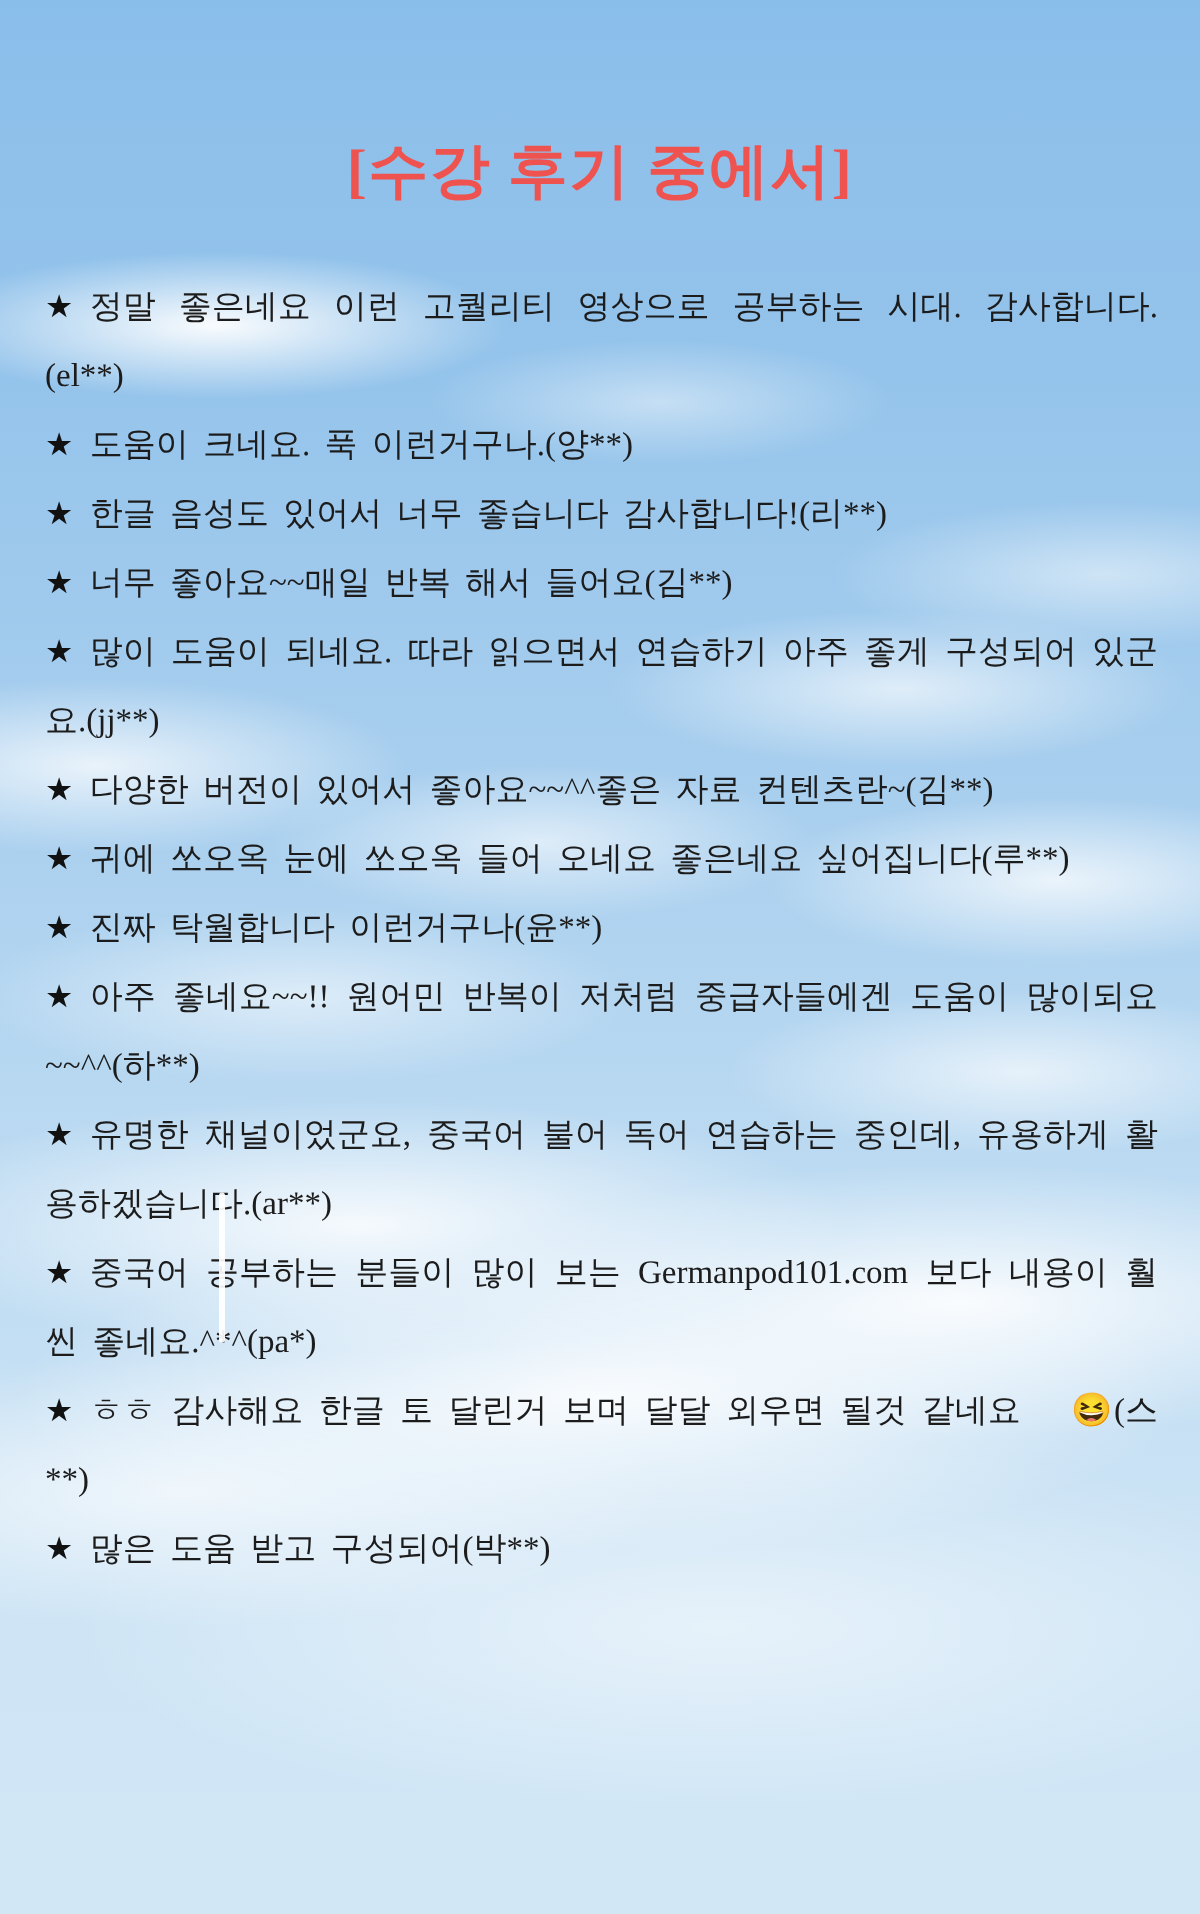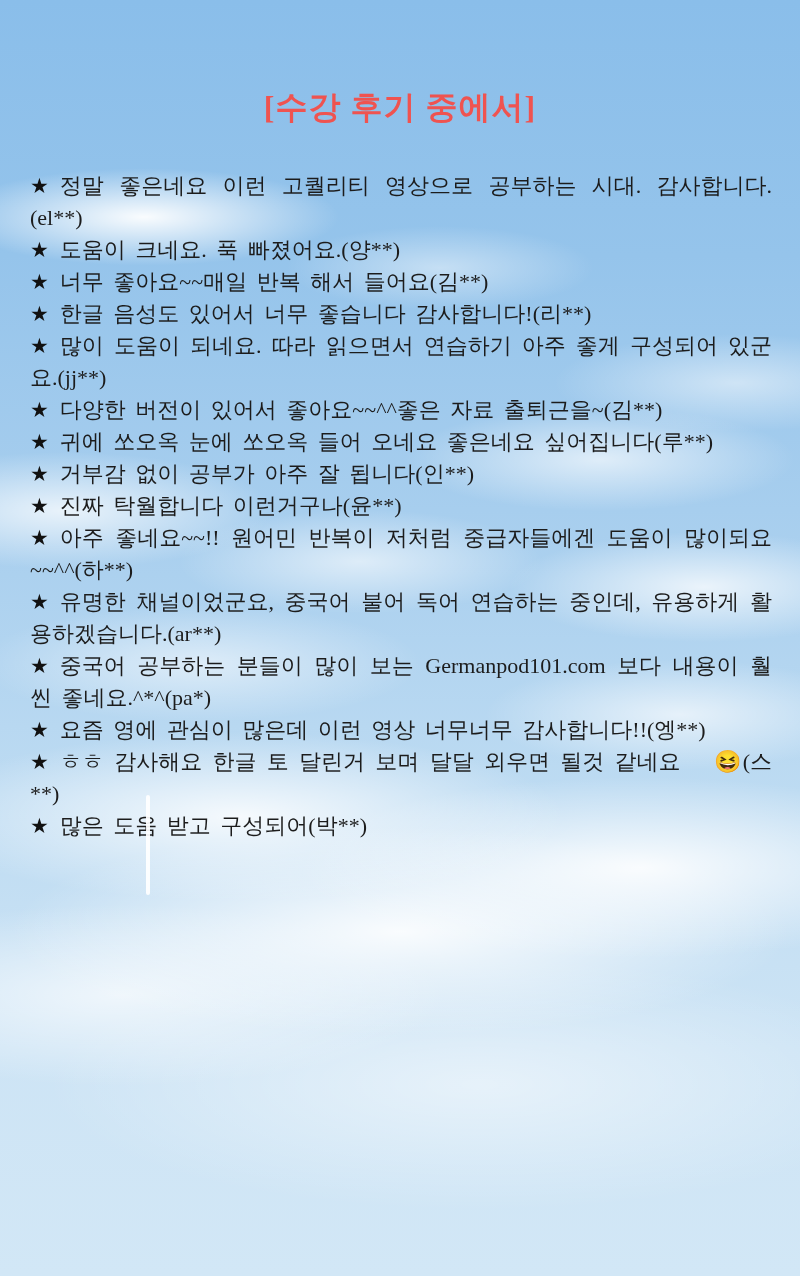--- a/index.html
+++ b/index.html
@@ -26,33 +26,33 @@
       radial-gradient(ellipse 520px 140px at 80% 68%, rgba(255,255,255,.9), rgba(255,255,255,0) 65%),
       radial-gradient(ellipse 600px 160px at 50% 73%, rgba(255,255,255,.9), rgba(255,255,255,0) 65%),
       radial-gradient(ellipse 500px 140px at 15% 78%, rgba(255,255,255,.7), rgba(255,255,255,0) 65%),
       radial-gradient(ellipse 620px 180px at 60% 85%, rgba(255,255,255,.5), rgba(255,255,255,0) 70%),
       linear-gradient(180deg, #8abeea 0%, #95c4eb 20%, #a7ceee 40%, #bddbf2 62%, #cde4f5 82%, #d2e7f6 100%);
   }
   .title {
     margin: 0;
     padding-top: 86px;
     text-align: center;
-    font-size: 32px;
+    font-size: 40px;
     font-weight: bold;
     letter-spacing: 1px;
     color: #ef5350;
   }
   .reviews {
     margin-top: 40px;
     padding: 0 28px 0 30px;
   }
   .review {
     margin: 0;
     font-size: 22px;
-    line-height: 32px;
+    line-height: 46px;
     text-align: justify;
     word-spacing: 4px;
     color: #1c1c1c;
   }
   .star {
     display: inline-block;
     margin-right: 11px;
     font-size: 21px;
     color: #111;
     font-family: "DejaVu Sans", sans-serif;
@@ -67,30 +67,28 @@
 </style>
 </head>
 <body>
 
 <div class="page">
 
   <h1 class="title">[수강 후기 중에서]</h1>
 
   <div class="reviews">
     <p class="review"><span class="star">★</span><span>정말 좋은네요 이런 고퀄리티 영상으로 공부하는 시대. 감사합니다.(el**)</span></p>
-    <p class="review"><span class="star">★</span><span>도움이 크네요. 푹 빠졌어요.(양**)</span></p>
+    <p class="review"><span class="star">★</span><span>도움이 크네요. 푹 이런거구나.(양**)</span></p>
+    <p class="review"><span class="star">★</span><span>한글 음성도 있어서 너무 좋습니다 감사합니다!(리**)</span></p>
     <p class="review"><span class="star">★</span><span>너무 좋아요~~매일 반복 해서 들어요(김**)</span></p>
-    <p class="review"><span class="star">★</span><span>한글 음성도 있어서 너무 좋습니다 감사합니다!(리**)</span></p>
     <p class="review"><span class="star">★</span><span>많이 도움이 되네요. 따라 읽으면서 연습하기 아주 좋게 구성되어 있군요.(jj**)</span></p>
-    <p class="review"><span class="star">★</span><span>다양한 버전이 있어서 좋아요~~^^좋은 자료 출퇴근을~(김**)</span></p>
+    <p class="review"><span class="star">★</span><span>다양한 버전이 있어서 좋아요~~^^좋은 자료 컨텐츠란~(김**)</span></p>
     <p class="review"><span class="star">★</span><span>귀에 쏘오옥 눈에 쏘오옥 들어 오네요 좋은네요 싶어집니다(루**)</span></p>
-    <p class="review"><span class="star">★</span><span>거부감 없이 공부가 아주 잘 됩니다(인**)</span></p>
     <p class="review"><span class="star">★</span><span>진짜 탁월합니다 이런거구나(윤**)</span></p>
     <p class="review"><span class="star">★</span><span>아주 좋네요~~!! 원어민 반복이 저처럼 중급자들에겐 도움이 많이되요~~^^(하**)</span></p>
     <p class="review"><span class="star">★</span><span>유명한 채널이었군요, 중국어 불어 독어 연습하는 중인데, 유용하게 활용하겠습니다.(ar**)</span></p>
     <p class="review"><span class="star">★</span><span>중국어 공부하는 분들이 많이 보는 Germanpod101.com 보다 내용이 훨씬 좋네요.^*^(pa*)</span></p>
-    <p class="review"><span class="star">★</span><span>요즘 영에 관심이 많은데 이런 영상 너무너무 감사합니다!!(엥**)</span></p>
     <p class="review"><span class="star">★</span><span>ㅎㅎ 감사해요 한글 토 달린거 보며 달달 외우면 될것 같네요　 😆(스**)</span></p>
     <p class="review"><span class="star">★</span><span>많은 도움 받고 구성되어(박**)</span></p>
   </div>
 
   <div class="seam-line"></div>
 </div>
 
 </body></html>

